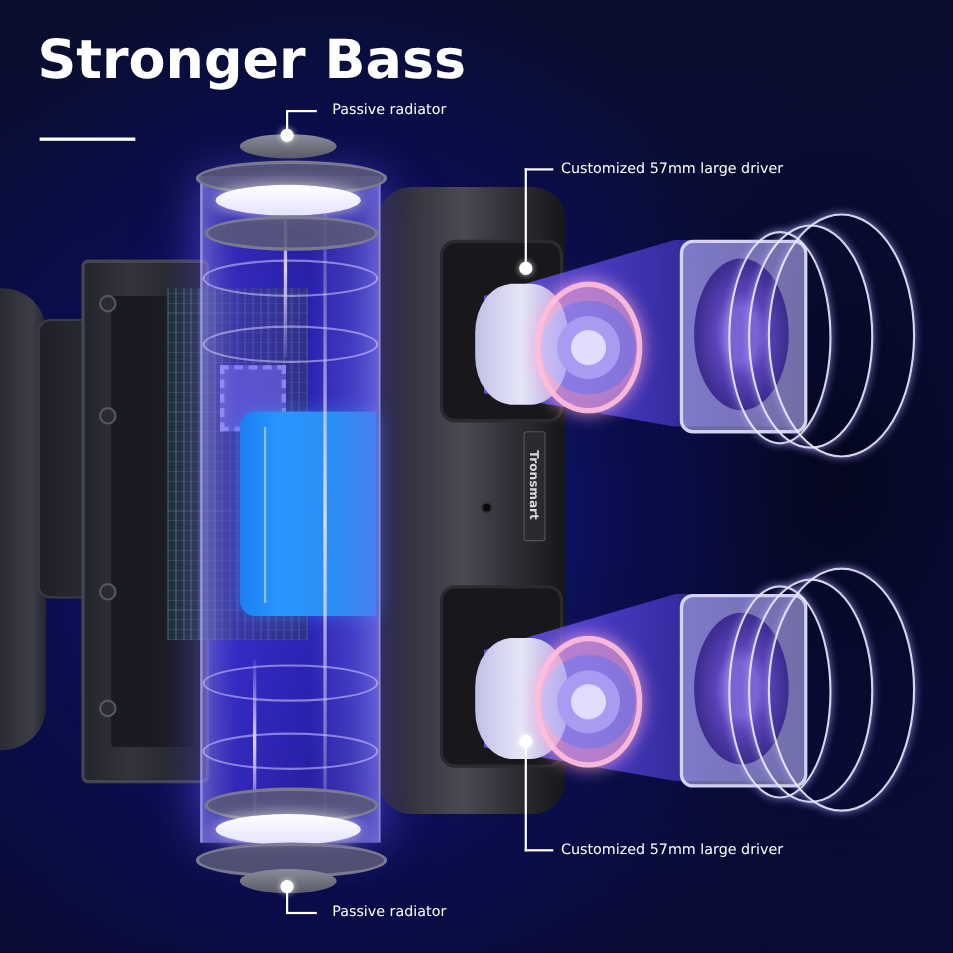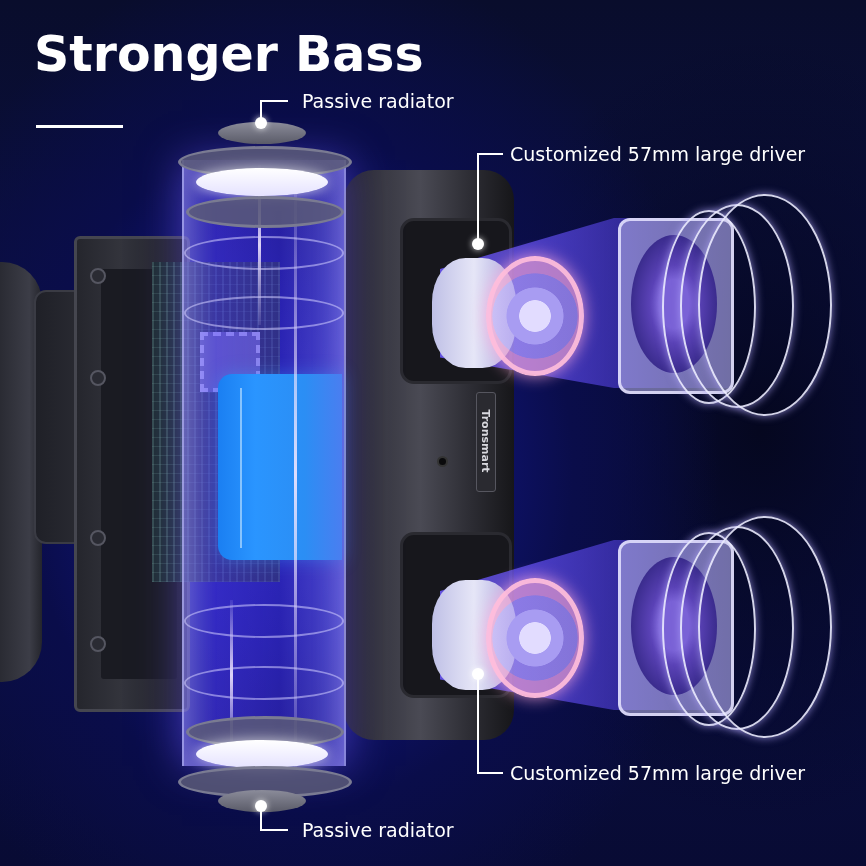--- a/index.html
+++ b/index.html
@@ -13,21 +13,21 @@
     font-family: "Liberation Sans", "DejaVu Sans", sans-serif;
   }
   .title {
     position: absolute; left: 34px; top: 26px; margin: 0;
     font-family: "DejaVu Sans", sans-serif; font-weight: bold;
     font-size: 49px; letter-spacing: 0px; color: #ffffff; line-height: 58px;
   }
   .title-underline { position: absolute; left: 36px; top: 125px; width: 87px; height: 3px; background: #fff; }
 
   .callout-text {
-    position: absolute; color: #ffffff; font-size: 19px; line-height: 22px;
+    position: absolute; color: #ffffff; font-size: 13px; line-height: 22px;
     font-family: "DejaVu Sans", sans-serif; white-space: nowrap;
   }
   .line { position: absolute; background: #ffffff; }
   .dot { position: absolute; width: 12px; height: 12px; border-radius: 50%; background: #fff; box-shadow: 0 0 6px rgba(255,255,255,0.8); }
 
   
   .housing-back { position: absolute; left: 0; top: 262px; width: 42px; height: 420px; border-radius: 0 40px 40px 0; background: linear-gradient(90deg,#2a2b33,#3c3d47 70%,#24252c); }
   .housing-mid { position: absolute; left: 34px; top: 290px; width: 60px; height: 250px; border-radius: 12px; background: linear-gradient(90deg,#1f2027,#2d2e36); border: 2px solid #3a3b44; }
   .housing-frame { position: absolute; left: 74px; top: 236px; width: 110px; height: 470px; border-radius: 6px; background: linear-gradient(90deg,#25262d,#33343c 40%,#1c1d23); border: 3px solid #45464f; }
   .housing-frame::after { content:""; position:absolute; left:24px; top:30px; width:76px; height:410px; background:#1a1b22; border-radius:3px; }

